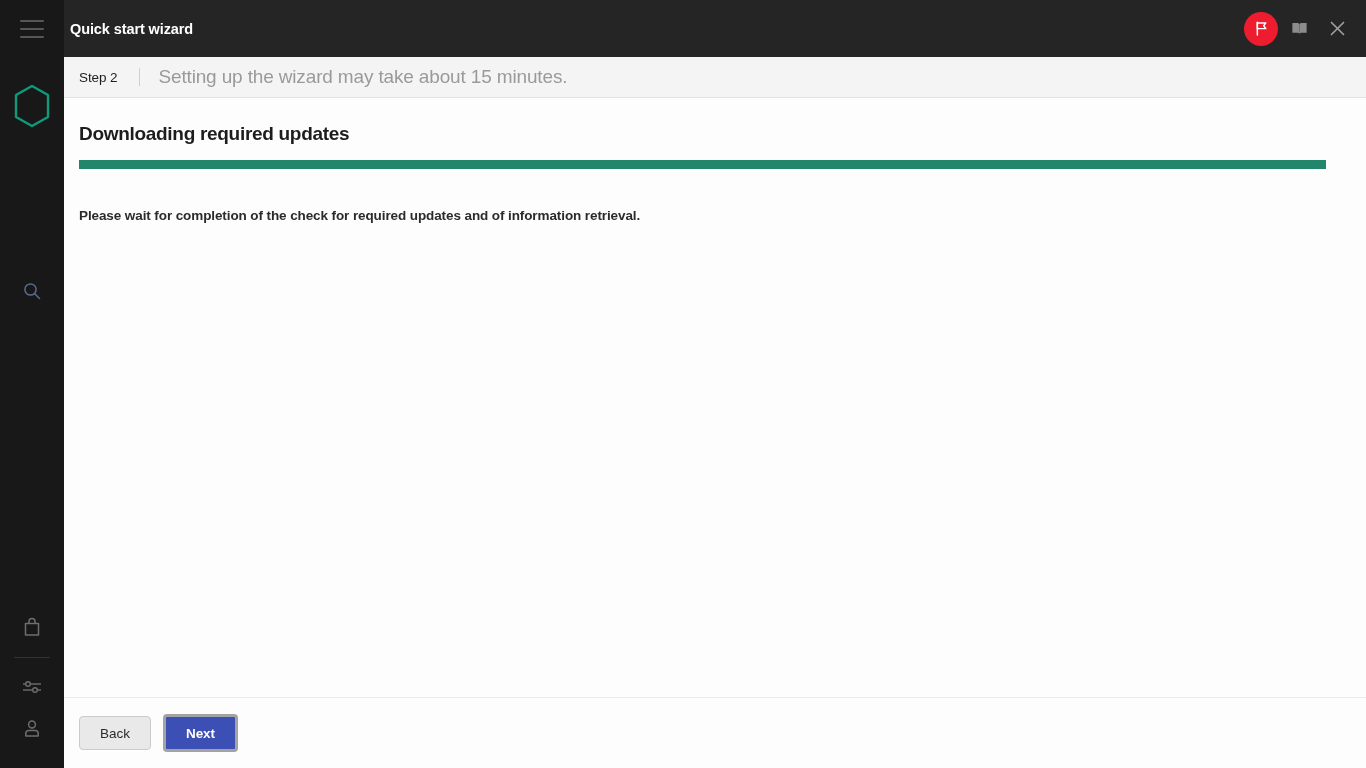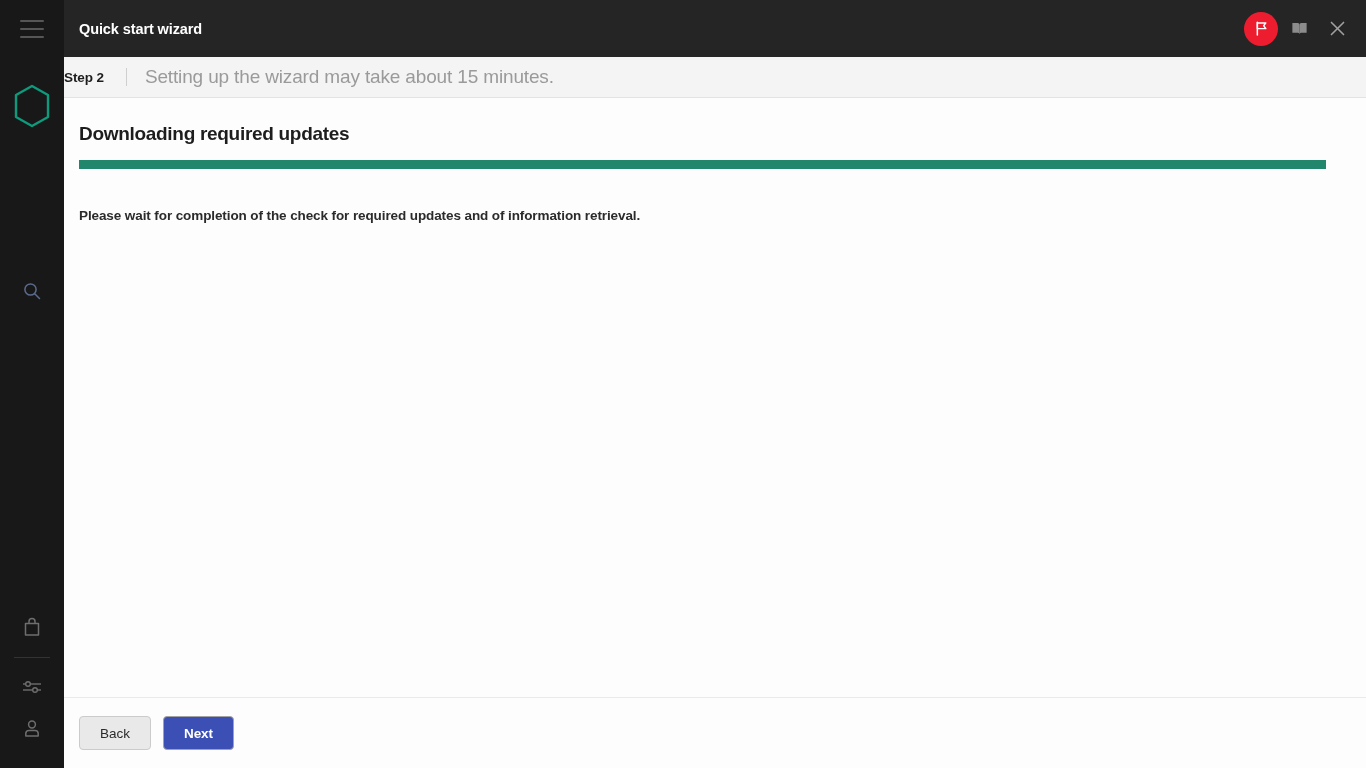--- a/index.html
+++ b/index.html
@@ -86,21 +86,21 @@
   .titlebar {
     position: absolute;
     left: 0; top: 0;
     width: 1302px;
     height: 57px;
     background: #252525;
     display: flex;
     align-items: center;
   }
   .titlebar-title {
-    margin-left: 15px;
+    margin-left: 6px;
     color: #ffffff;
     font-size: 14.5px;
     font-weight: bold;
     letter-spacing: -0.1px;
   }
   .titlebar-actions {
     position: absolute;
     right: 12px;
     top: 0;
     height: 57px;
@@ -130,22 +130,23 @@
     position: absolute;
     left: 0; top: 57px;
     width: 1302px;
     height: 40px;
     background: #F4F4F4;
     border-bottom: 1px solid #E3E3E3;
     display: flex;
     align-items: center;
   }
   .step-label {
+    margin-left: 15px;
     font-size: 13.5px;
-    font-weight: bold;
+    font-weight: normal;
     color: #1d1d1d;
     letter-spacing: -0.1px;
   }
   .step-sep {
     width: 1px;
     height: 18px;
     background: #CFCFCF;
     margin: 0 18px 0 22px;
   }
   .step-hint {
@@ -226,21 +227,21 @@
     justify-content: center;
     box-sizing: border-box;
   }
   .btn-back {
     background: #E9E9E9;
     border: 1px solid #CBCBCB;
     color: #2b2b2b;
   }
   .btn-next {
     background: #3B4FB5;
-    border: 1px solid #a3a3a3;
+    border: 3px solid #a3a3a3;
     color: #ffffff;
     font-weight: bold;
     letter-spacing: -0.1px;
   }
 </style>
 </head>
 <body>
 
 <div id="app">
 

